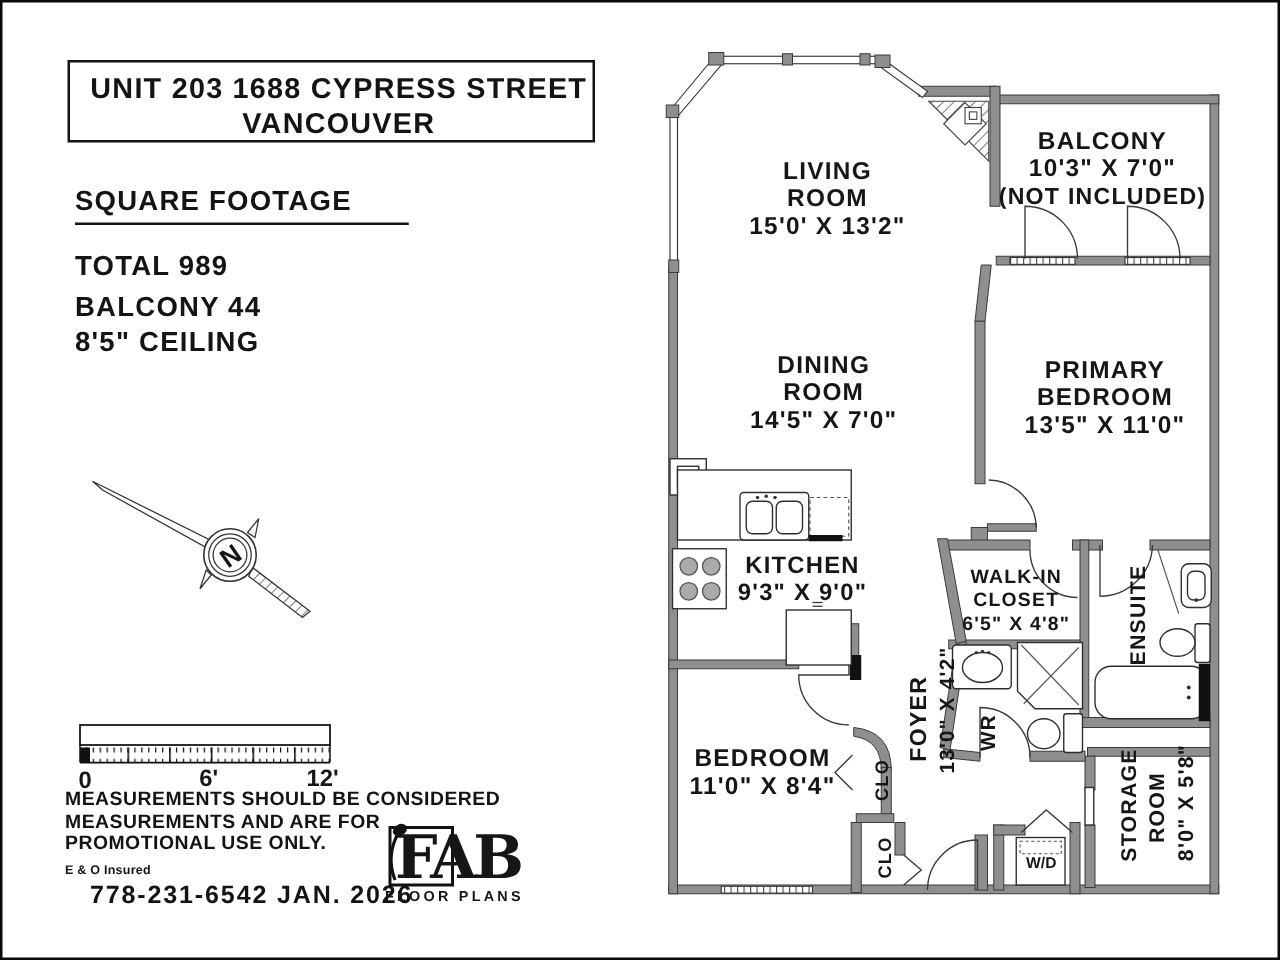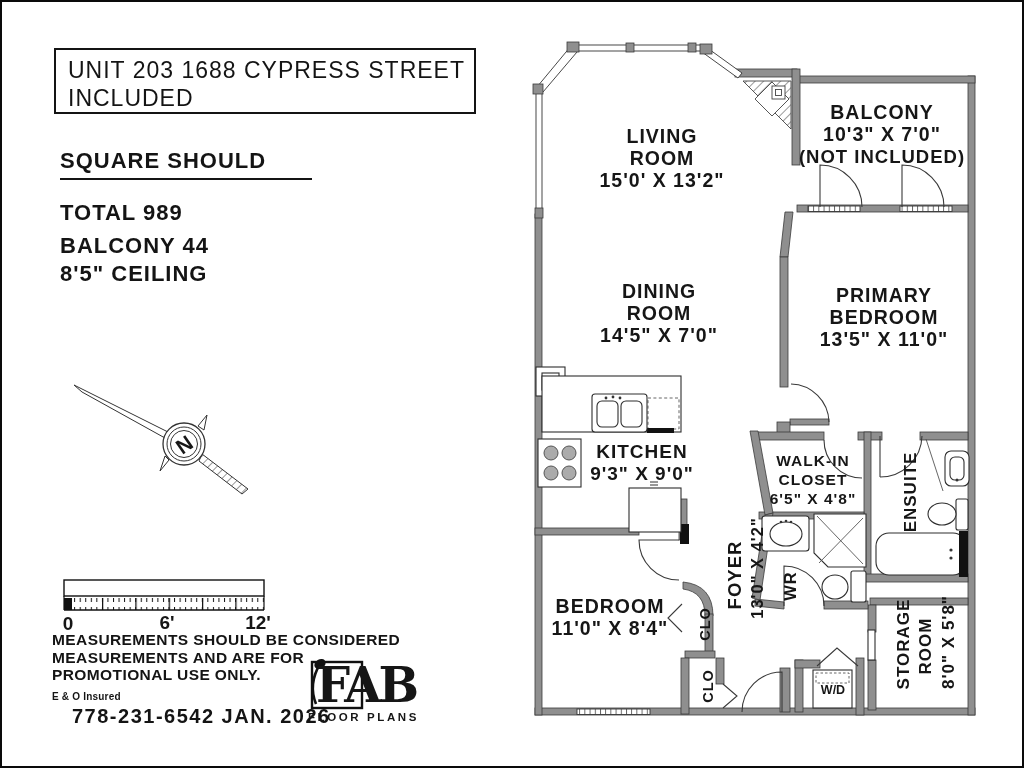--- a/index.html
+++ b/index.html
@@ -1,18 +1,18 @@
 <!DOCTYPE html>
 <html><head>
 <meta charset="utf-8">
 <style>
   html,body{margin:0;padding:0;background:#e8e8e8;}
   .page{position:relative;width:1024px;height:768px;background:#ffffff;border:2px solid #0a0a0a;box-sizing:border-box;overflow:hidden;font-family:"Liberation Sans",sans-serif;color:#141414;}
   .abs{position:absolute;}
-  .titlebox{left:52px;top:46px;width:422px;height:66px;border:2px solid #141414;box-sizing:border-box;padding:6px 0 0 12px;font-size:23px;font-weight:400;letter-spacing:1px;line-height:28px;}
+  .titlebox{left:52px;top:46px;width:422px;height:66px;border:2px solid #141414;box-sizing:border-box;padding:6px 0 0 12px;font-size:23px;font-weight:700;letter-spacing:1px;line-height:28px;text-align:center;}
   .sqftblock{left:58px;top:146px;font-size:22px;font-weight:700;letter-spacing:1px;}
   .sqft-label{display:inline-block;padding-bottom:4px;border-bottom:2.5px solid #141414;padding-right:46px;}
   .sqft-total{margin-top:20px;}
   .balcblock{left:58px;top:230px;font-size:22px;font-weight:700;letter-spacing:1px;line-height:28px;}
   .discblock{left:50px;top:629px;font-size:15.5px;font-weight:700;letter-spacing:.4px;line-height:17.5px;width:350px;}
   .insured{font-size:10px;margin-top:4px;letter-spacing:.2px;}
   .phone{font-size:20px;margin-top:3px;letter-spacing:1.5px;margin-left:20px;}
   svg{position:absolute;left:0;top:0;}
   svg text{font-family:"Liberation Sans",sans-serif;font-weight:700;fill:#161616;}
   .lbl{letter-spacing:1px;}
@@ -25,25 +25,25 @@
   .logoFAB{font-family:"DejaVu Serif",serif;font-weight:700;letter-spacing:-3px;}
   .logoSub{letter-spacing:2.6px;}
 </style>
 </head>
 <body>
 
 <div class="page">
 
   <div class="abs titlebox">
     <div>UNIT 203 1688 CYPRESS STREET</div>
-    <div>INCLUDED</div>
+    <div>VANCOUVER</div>
   </div>
 
   <div class="abs sqftblock">
-    <div class="sqft-label">SQUARE SHOULD</div>
+    <div class="sqft-label">SQUARE FOOTAGE</div>
     <div class="sqft-total">TOTAL 989</div>
   </div>
 
   <div class="abs balcblock">
     <div>BALCONY 44</div>
     <div>8'5" CEILING</div>
   </div>
 
   <div class="abs discblock">
     <div>MEASUREMENTS SHOULD BE CONSIDERED</div>

